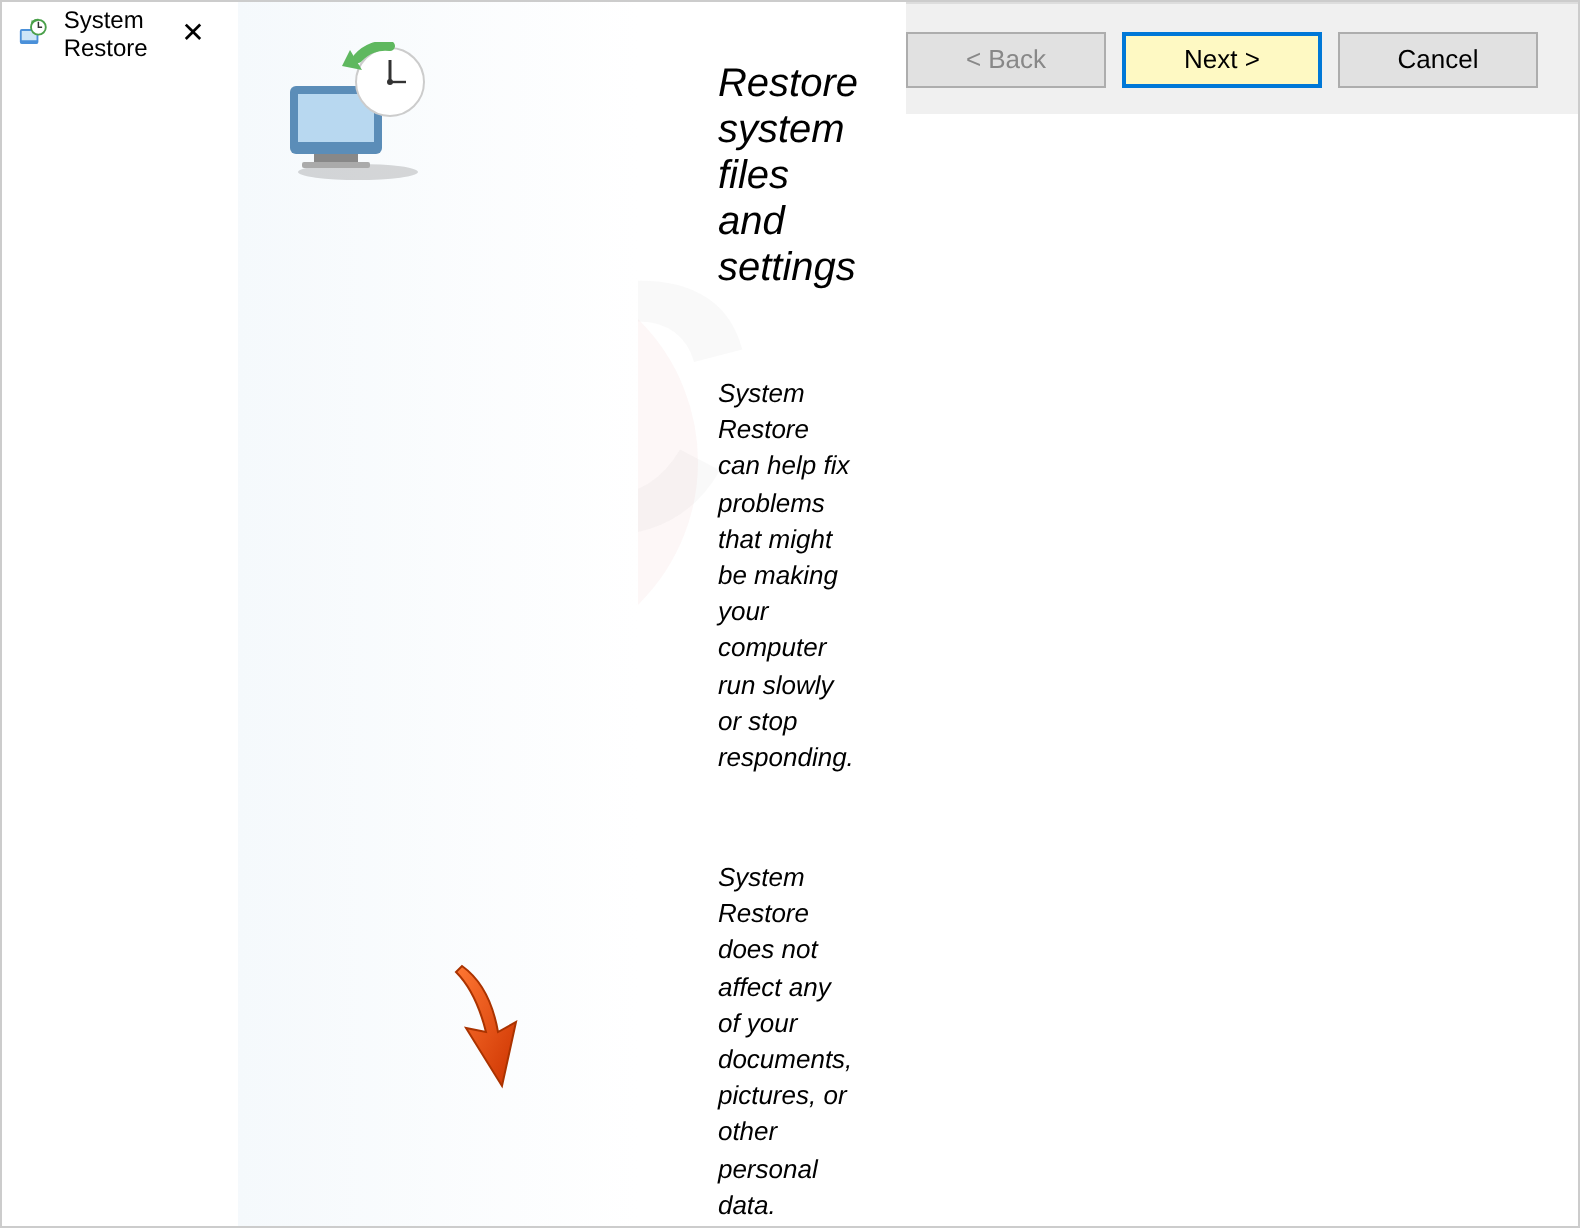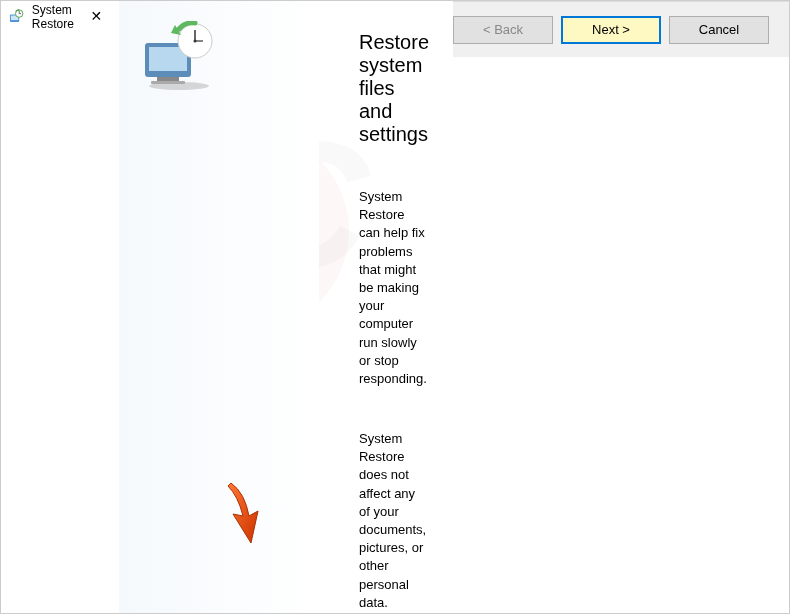--- a/index.html
+++ b/index.html
@@ -65,20 +65,21 @@
     }
     .restore-icon {
       width: 80px;
       height: 70px;
       position: relative;
     }
     .content {
       flex: 1;
       padding: 30px 24px 20px 40px;
       position: relative;
+      font-style: italic;
     }
     .heading {
       font-size: 20px;
       font-weight: 400;
       color: #000;
       margin-bottom: 28px;
     }
     .para {
       font-size: 13px;
       color: #000;

